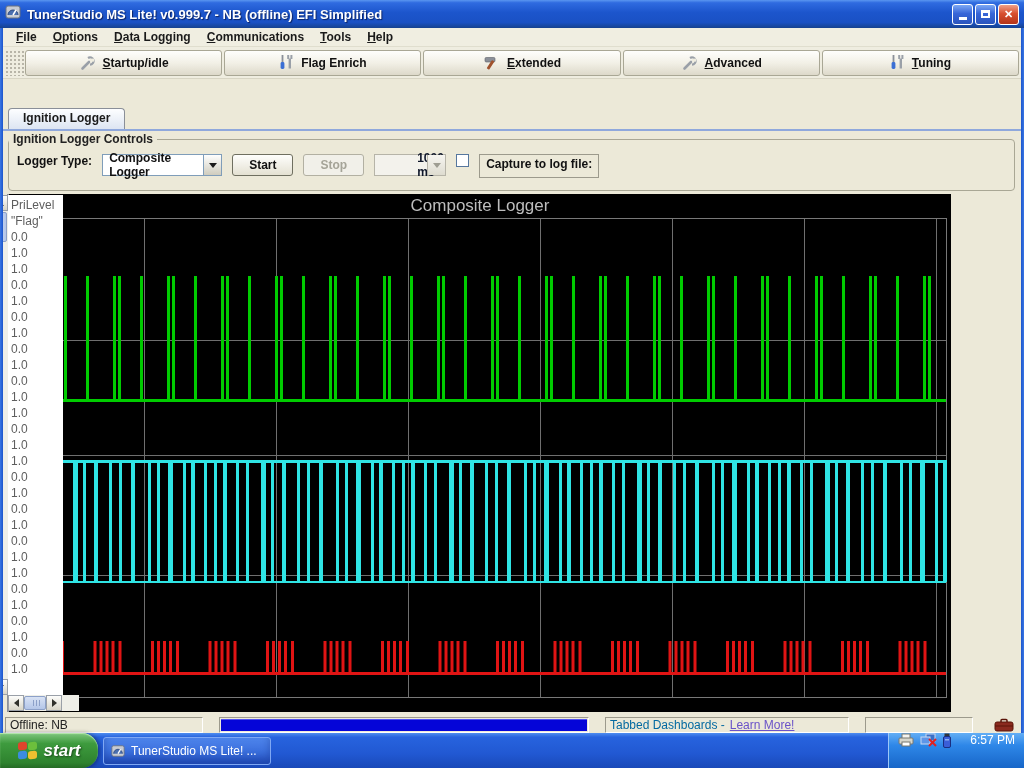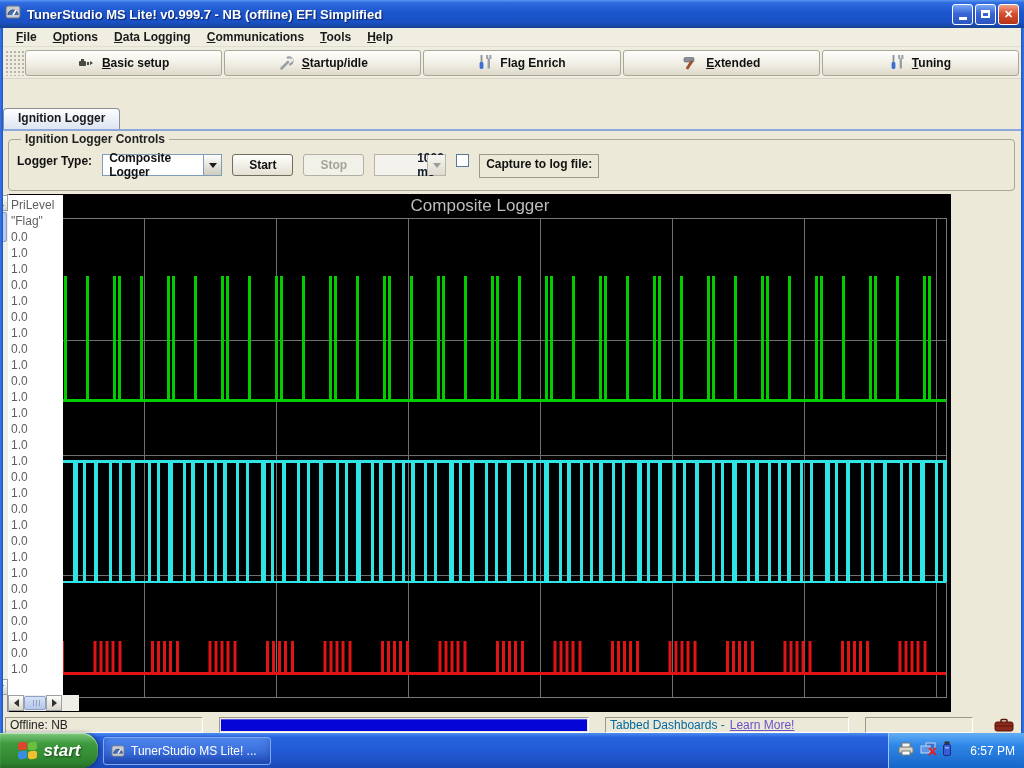--- a/index.html
+++ b/index.html
@@ -48,28 +48,28 @@
     display:flex; align-items:flex-end; padding-left:4px; border-bottom:1px solid #8A8F98; }
   .tab { border:1px solid #8A8F98; border-bottom:none; border-radius:4px 4px 0 0;
     background:linear-gradient(180deg,#FDFDFB,#E2DFD0); padding:2px 13px 3px;
     font-size:12px; font-weight:bold; color:#1A1A1A; margin-right:2px; height:20px; }
   .tab.active { background:linear-gradient(180deg,#FDFEFF,#D9E2F2); height:22px; margin-bottom:-1px;
     border-bottom:1px solid #D9E2F2; }
 
   
   .content { position:absolute; left:3px; top:101px; width:1018px; height:616px; background:#ECE9D8; }
   .subtabs { position:absolute; left:0; top:7px; width:1018px; height:23px;
-    display:flex; align-items:flex-end; border-bottom:2px solid #8FA8DC; }
+    display:flex; align-items:flex-end; padding-left:5px; border-bottom:2px solid #8FA8DC; }
   .subtab { border:1px solid #8A8F98; border-bottom:none; border-radius:4px 4px 0 0;
     background:linear-gradient(180deg,#FDFEFF,#DDE5F2); padding:2px 14px 3px;
     font-size:12px; font-weight:bold; color:#1A1A1A; height:21px; }
 
   .groupbox { position:absolute; left:5px; top:38px; width:1007px; height:52px;
     border:1px solid #A9A795; border-radius:4px; }
-  .groupbox .gtitle { position:absolute; left:12px; top:-8px; background:#ECE9D8; padding:0 4px;
+  .groupbox .gtitle { position:absolute; left:0; top:-8px; background:#ECE9D8; padding:0 4px;
     font-size:12px; font-weight:bold; color:#222; }
   .controls { position:absolute; left:8px; top:14px; right:4px; height:24px;
     display:flex; gap:10px; }
   .ctl-label { font-size:12px; font-weight:bold; color:#111; }
   .combo { height:22px; background:#fff; border:1px solid #7F9DB9; display:flex; align-items:center; }
   .combo .val { padding:0 6px; font-size:12px; font-weight:bold; color:#111; width:100px; }
   .combo .arrow-btn { width:18px; height:100%; border-left:1px solid #7F9DB9;
     background:linear-gradient(180deg,#FEFEFE,#CFCCBE); display:flex; align-items:center; justify-content:center; }
   .combo.disabled { background:#F3F2EC; border-color:#B6B4A8; }
   .combo.disabled .val { color:#0f172a; width:52px;padding-left:42px; }
@@ -136,21 +136,21 @@
     display:flex; align-items:center; justify-content:center; gap:6px;
     color:#fff; font-size:17px; font-weight:bold; font-style:italic; text-shadow:1px 1px 2px #1A4A1A; }
   .flag { width:20px; height:18px; display:grid; grid-template-columns:9px 9px; grid-template-rows:8px 8px; gap:1px; }
   .flag i { border-radius:2px 3px 2px 3px; transform:skewY(-6deg); }
   .taskbtn { position:absolute; left:103px; top:4px; width:168px; height:28px; border-radius:3px;
     background:linear-gradient(180deg,#4E85EC,#2A5CD0); border:1px solid #7FA8F4;
     display:flex; align-items:center; gap:6px; padding:0 7px; color:#fff; font-size:12px;
     box-shadow:inset 0 -6px 8px rgba(10,30,110,.35); }
   .tray { position:absolute; right:0; top:0; width:136px; height:35px;
     background:linear-gradient(180deg,#63AEF5 0%,#2E87E8 35%,#1766C8 100%);
-    border-left:1px solid #9CC6F8; display:flex; align-items:center; gap:6px; padding:0 9px; }
+    border-left:1px solid #9CC6F8; display:flex; align-items:flex-start; gap:6px; padding:0 9px; }
   .tray .clock { margin-left:auto; color:#fff; font-size:12px; }
 
   u { text-decoration:underline; }
 </style>
 </head>
 <body>
 
 <div class="screen">
 
   <div class="titlebar">
@@ -183,31 +183,20 @@
       <span class="menu-item"><u>O</u>ptions</span>
       <span class="menu-item"><u>D</u>ata Logging</span>
       <span class="menu-item"><u>C</u>ommunications</span>
       <span class="menu-item"><u>T</u>ools</span>
       <span class="menu-item"><u>H</u>elp</span>
     </div>
 
   <div class="toolbar">
     <div class="grip"></div>
     <div style="display:flex;flex:1;" id="toolbtns">
-        <button class="tb-btn">
-          <span style="display: inline-flex;">
-            <svg width="17" height="16" viewBox="0 0 17 16">
-              <rect x="1" y="6" width="7" height="5" rx="1" fill="#4A4A44"></rect>
-              <rect x="9" y="7" width="2" height="3" fill="#4A4A44"></rect>
-              <path d="M12 6 l3 2 -3 2 z" fill="#4A4A44"></path>
-              <rect x="3" y="4" width="3" height="2" fill="#4A4A44"></rect>
-            </svg>
-          </span>
-          <span><u>B</u>asic setup</span>
-        </button>
         <button class="tb-btn">
           <span style="display: inline-flex;">
             <svg width="17" height="16" viewBox="0 0 17 16">
               <path d="M3.5 13.5 L10 7" stroke="#9AA0A8" stroke-width="2.6" stroke-linecap="round"></path>
               <path d="M9 3 a3.6 3.6 0 1 1 2 6.6" fill="none" stroke="#9AA0A8" stroke-width="2.2"></path>
               <rect x="11" y="3.6" width="4" height="3" fill="#EFEDE0"></rect>
             </svg>
           </span>
           <span><u>S</u>tartup/idle</span>
         </button>
@@ -224,20 +213,30 @@
           <span>Flag Enrich</span>
         </button>
         <button class="tb-btn">
           <span style="display: inline-flex;">
             <svg width="17" height="16" viewBox="0 0 17 16">
               <rect x="2" y="2.5" width="10" height="4.5" rx="1.2" fill="#8A8F98" stroke="#5A5E66" stroke-width="0.6"></rect>
               <rect x="8.2" y="5.5" width="3" height="10" rx="1" fill="#A0522D" transform="rotate(33 9.7 6.5)"></rect>
             </svg>
           </span>
           <span><u>E</u>xtended</span>
+        </button>
+        <button class="tb-btn">
+          <span style="display: inline-flex;">
+            <svg width="17" height="16" viewBox="0 0 17 16">
+              <path d="M3.5 13.5 L10 7" stroke="#9AA0A8" stroke-width="2.6" stroke-linecap="round"></path>
+              <path d="M9 3 a3.6 3.6 0 1 1 2 6.6" fill="none" stroke="#9AA0A8" stroke-width="2.2"></path>
+              <rect x="11" y="3.6" width="4" height="3" fill="#EFEDE0"></rect>
+            </svg>
+          </span>
+          <span><u>A</u>dvanced</span>
         </button>
         <button class="tb-btn">
           <span style="display: inline-flex;">
             <svg width="15" height="17" viewBox="0 0 15 17">
               <rect x="2.6" y="1" width="1.8" height="7" fill="#8A8F98"></rect>
               <rect x="1.6" y="8" width="3.8" height="7" rx="1.4" fill="#3B6FD4"></rect>
               <rect x="9.6" y="4.5" width="2.4" height="10" fill="#9AA0A8"></rect>
               <rect x="8.2" y="1" width="2" height="4" fill="#9AA0A8"></rect>
               <rect x="11.4" y="1" width="2" height="4" fill="#9AA0A8"></rect>
             </svg>

